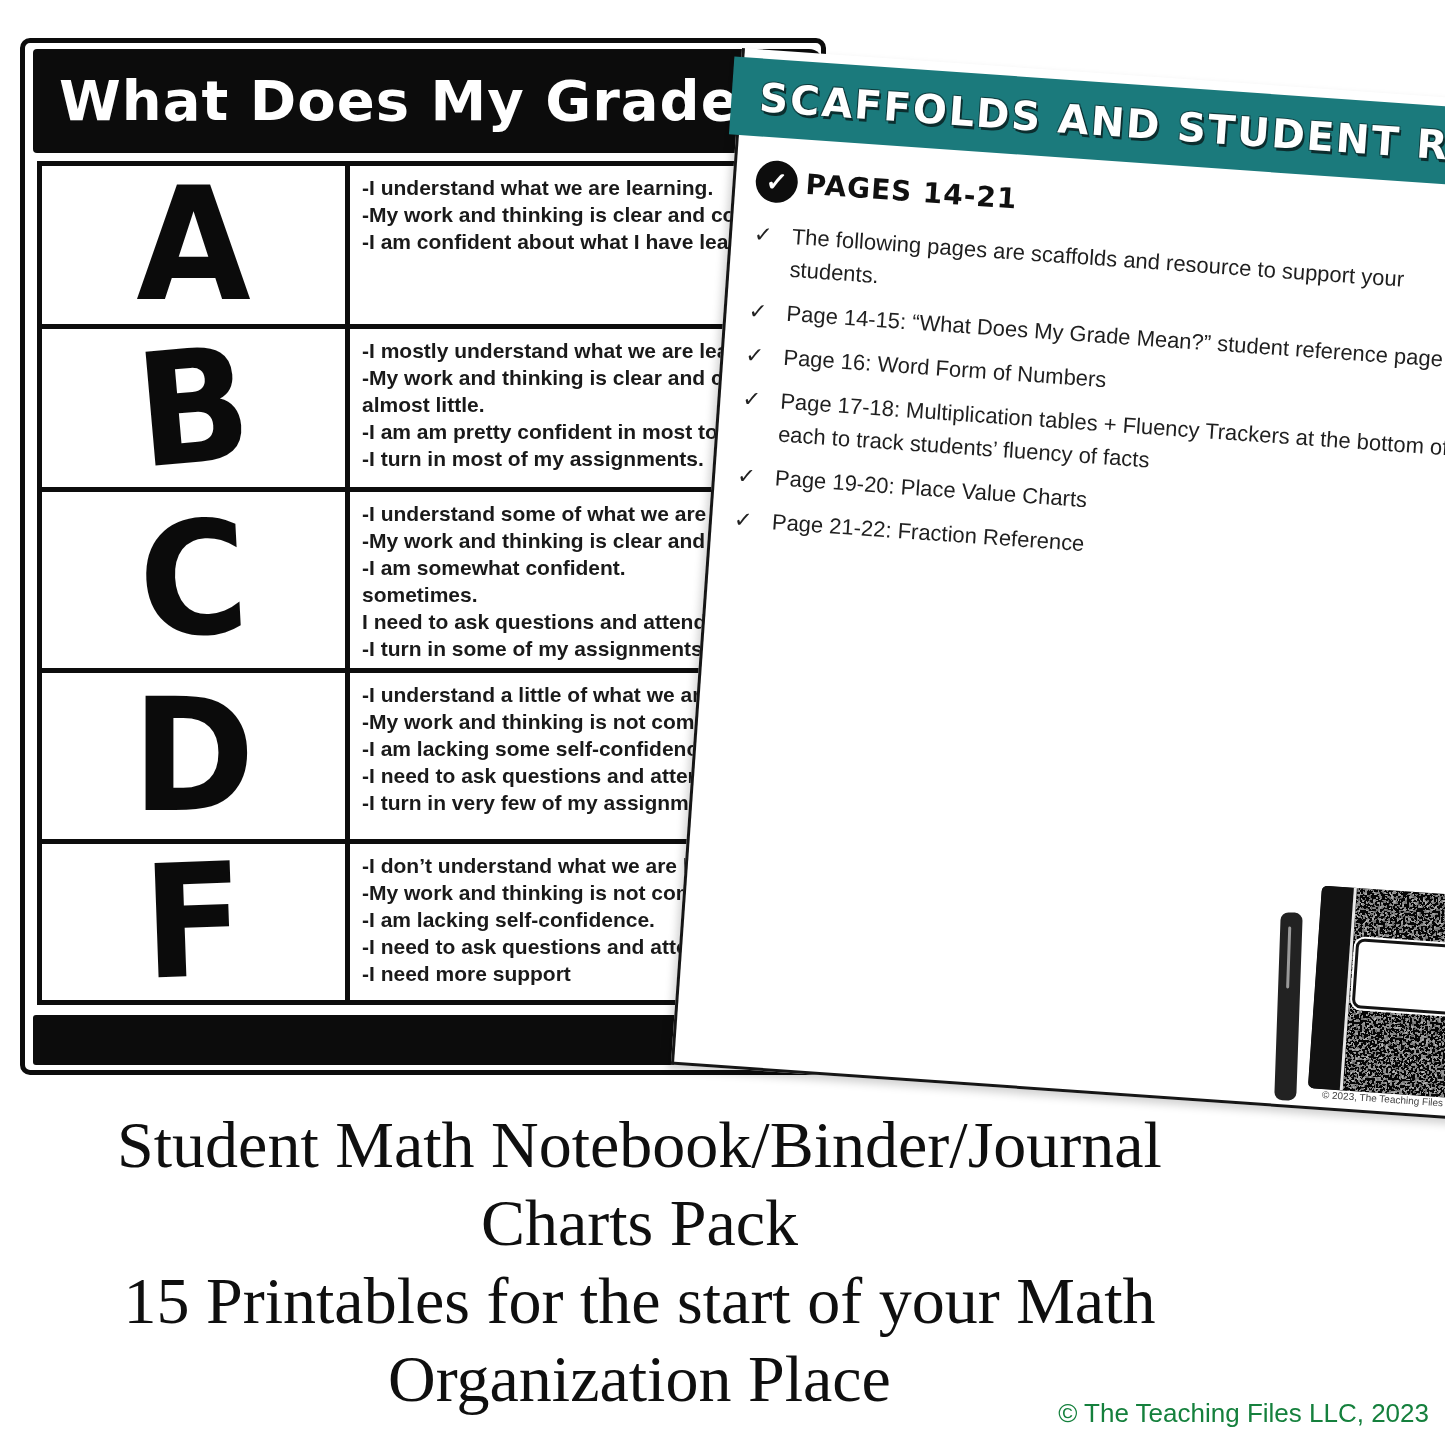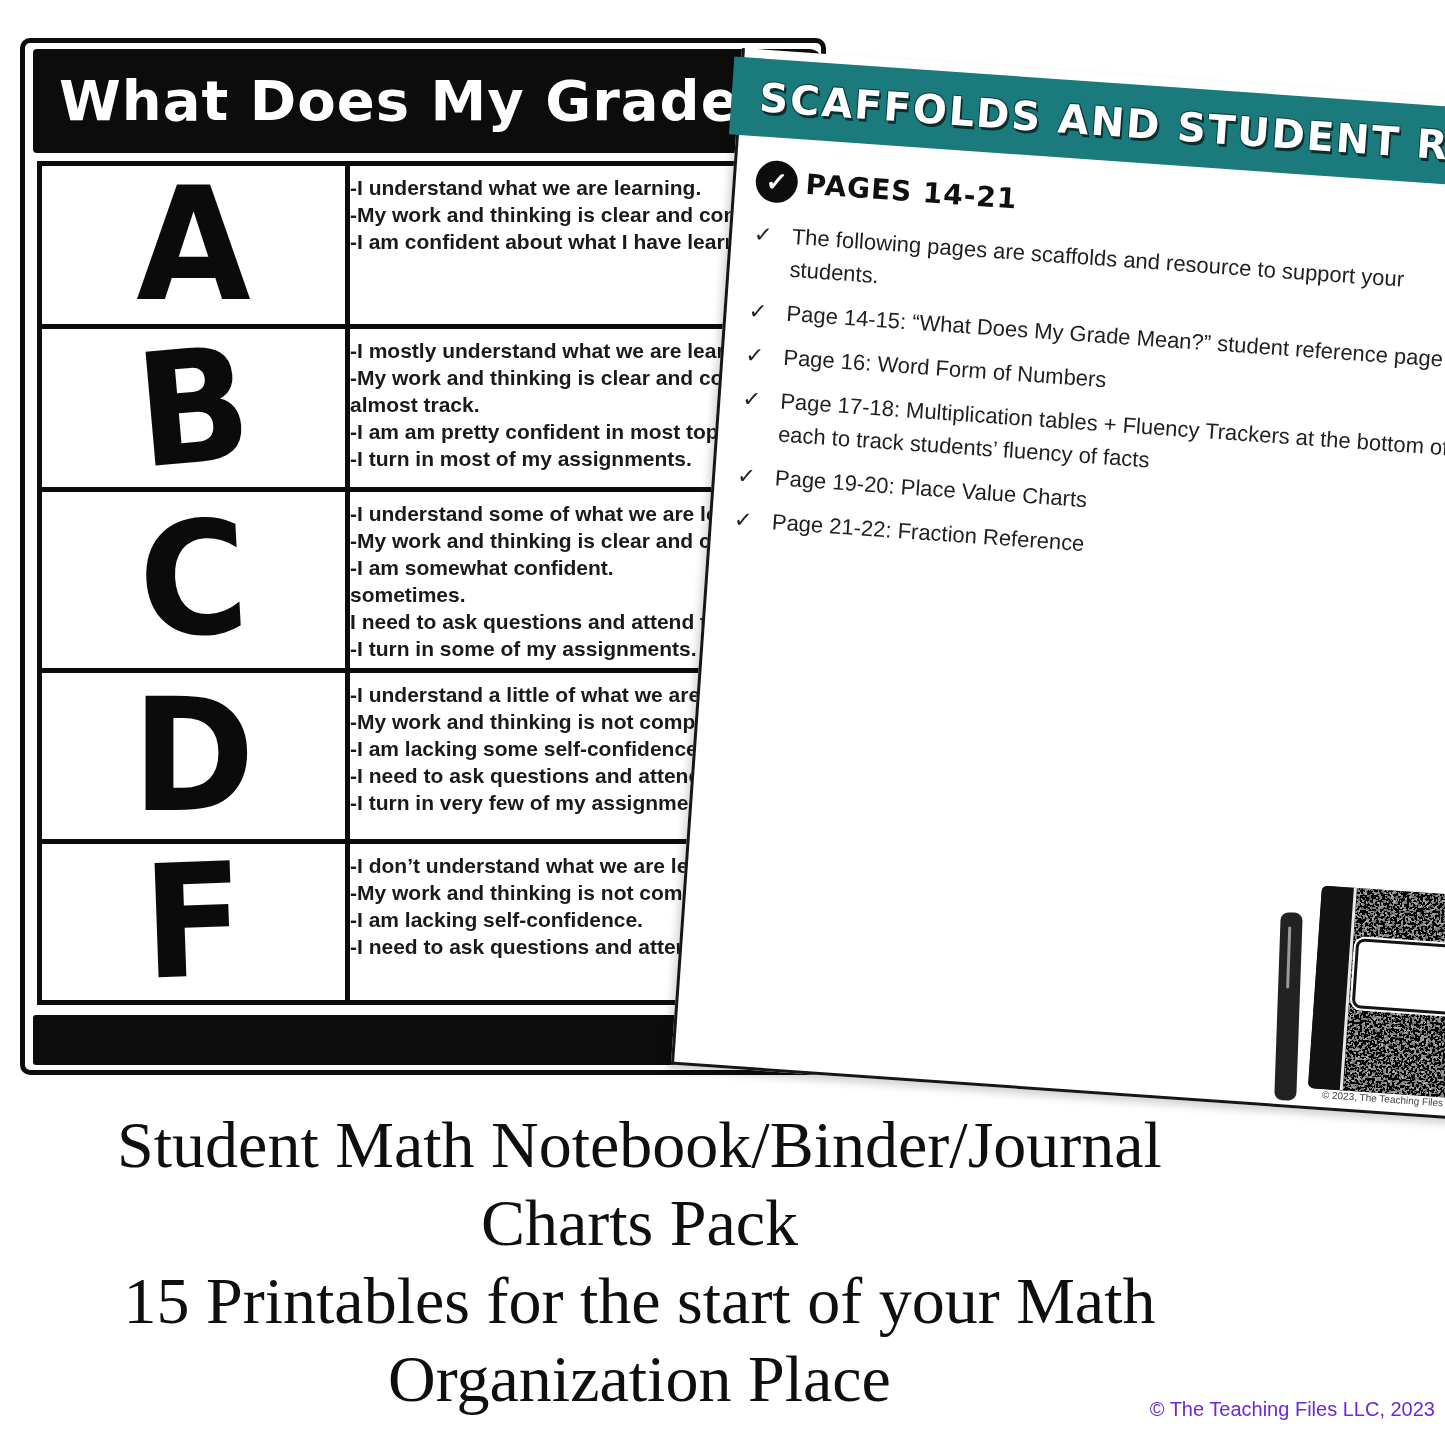--- a/index.html
+++ b/index.html
@@ -21,21 +21,21 @@
   .lp-row:nth-child(1){height:158px;}
   .lp-row:nth-child(2){height:158px;}
   .lp-row:nth-child(3){height:176px;}
   .lp-row:nth-child(4){height:166px;}
   .lp-row:nth-child(5){height:156px;}
   .lp-row:nth-child(1) .lp-letter span{transform:scaleY(1.06);}
   .lp-row:nth-child(2) .lp-letter span{transform:rotate(-5deg) scaleY(1.06);}
   .lp-row:nth-child(3) .lp-letter span{transform:rotate(-3deg) scaleY(1.06);}
   .lp-row:nth-child(4) .lp-letter span{transform:scaleY(1.06);}
   .lp-row:nth-child(5) .lp-letter span{transform:rotate(-2deg) scaleY(1.06);}
-  .lp-desc{padding:8px 6px 0 0;font-weight:700;font-size:21px;line-height:27px;color:#1a1a1a;}
+  .lp-desc{padding:8px 6px 0 12px;font-weight:700;font-size:21px;line-height:27px;color:#1a1a1a;}
   .lp-desc div{white-space:nowrap;}
   .lp-footer{position:absolute;left:8px;top:972px;width:790px;height:50px;background:#0c0c0c;border-radius:3px;}
 
   
   .right-page{position:absolute;left:742px;top:48px;width:860px;height:1019px;background:#fff;
               transform:rotate(4deg);transform-origin:top left;z-index:2;
               border-left:3px solid #161616;border-bottom:3px solid #161616;box-sizing:border-box;
               box-shadow:-3px 5px 9px rgba(0,0,0,0.18);}
   .banner{position:absolute;left:-10px;top:9px;width:880px;height:78px;background:#1b7a7c;
           overflow:hidden;}
@@ -63,21 +63,21 @@
   .nb-cover{position:absolute;left:35px;top:0;right:0;bottom:0;}
   .nb-cover svg{position:absolute;left:0;top:0;width:100%;height:100%;}
   .nb-label{position:absolute;left:38px;top:50px;width:175px;height:64px;background:#fff;
             border:3px solid #141414;border-radius:9px;box-shadow:0 0 0 2px #fff;}
   .page-copy{position:absolute;left:520px;top:998px;width:250px;text-align:right;font-size:10px;color:#444;
              white-space:nowrap;}
 
   
   .caption{position:absolute;left:0;top:1106px;width:1279px;text-align:center;
            font-family:"Liberation Serif",serif;font-size:66px;line-height:78px;color:#0f0f0f;z-index:0;}
-  .footer-copy{position:absolute;right:10px;top:1398px;font-size:20px;color:#6d28d9;z-index:3;}
+  .footer-copy{position:absolute;right:16px;top:1398px;font-size:26px;color:#15803d;z-index:3;}
 </style>
 </head>
 <body>
 
 <div class="canvas">
 
   <div class="left-page">
     <div class="lp-header">
       <div class="lp-title">What Does My Grade Mean?</div>
     </div>
@@ -93,21 +93,21 @@
           <div>-I am confident about what I have learned</div>
         </div>
       </div>
       <div class="lp-row">
         <div class="lp-letter">
             <span>B</span>
           </div>
         <div class="lp-desc">
           <div>-I mostly understand what we are learnin</div>
           <div>-My work and thinking is clear and comp</div>
-          <div>almost track.</div>
+          <div>almost little.</div>
           <div>-I am am pretty confident in most topics</div>
           <div>-I turn in most of my assignments.</div>
         </div>
       </div>
       <div class="lp-row">
         <div class="lp-letter">
             <span>C</span>
           </div>
         <div class="lp-desc">
           <div>-I understand some of what we are lear</div>
@@ -132,20 +132,21 @@
       </div>
       <div class="lp-row">
         <div class="lp-letter">
             <span>F</span>
           </div>
         <div class="lp-desc">
           <div>-I don’t understand what we are lear</div>
           <div>-My work and thinking is not comple</div>
           <div>-I am lacking self-confidence.</div>
           <div>-I need to ask questions and attend t</div>
+          <div>-I need more support</div>
         </div>
       </div>
     </div>
 
     <div class="lp-footer"></div>
   </div>
 
   <div class="right-page">
     <div class="banner">
       <div class="banner-title">SCAFFOLDS AND STUDENT RESOURCES</div>

